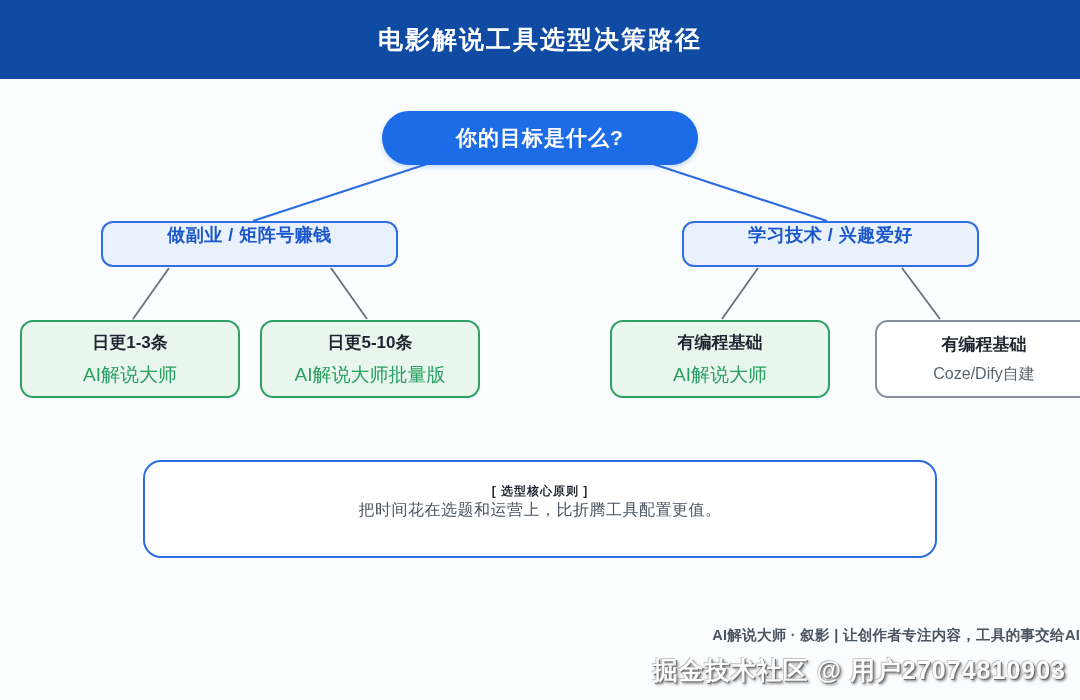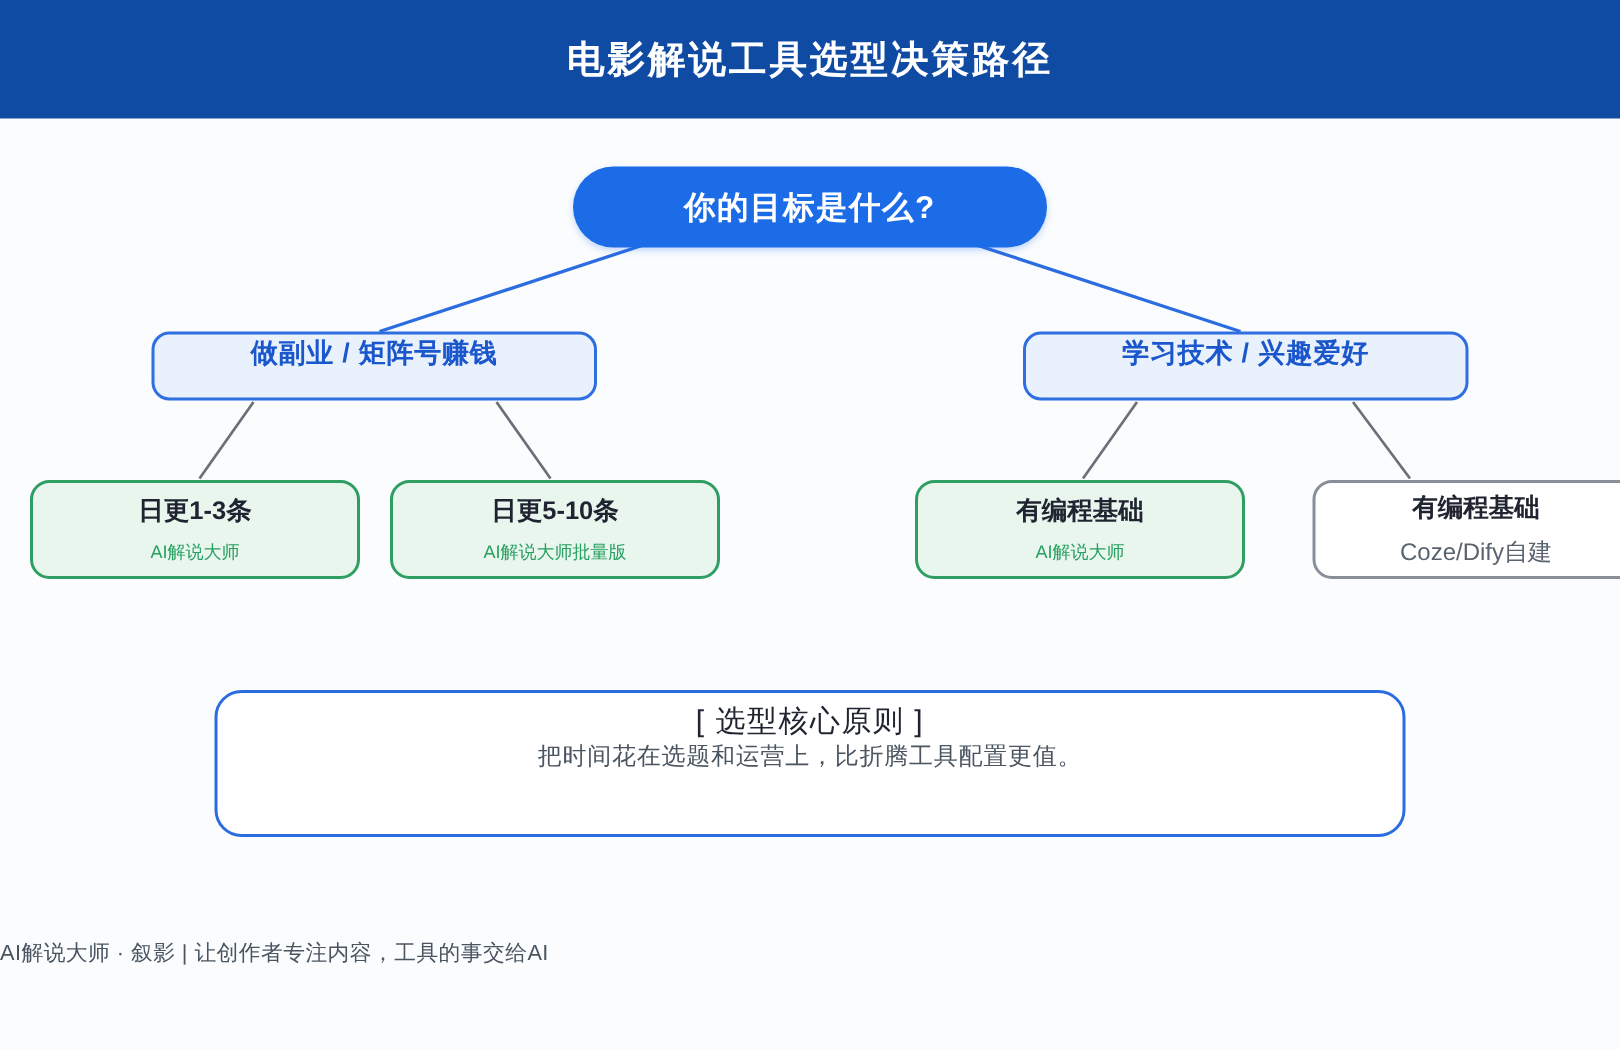--- a/index.html
+++ b/index.html
@@ -37,50 +37,50 @@
     position:absolute;top:221px;height:46px;width:297px;
     background:#e9f1fd;border:2px solid #2f6fe0;border-radius:12px;
     box-sizing:border-box;
     display:flex;align-items:flex-start;justify-content:center;
   }
   .branch.left{left:101px;}
   .branch.right{left:682px;}
   .branch span{color:#1a56cc;font-size:18px;font-weight:bold;letter-spacing:0.5px;}
   
   .leaf{
-    position:absolute;top:320px;height:66px;width:220px;
+    position:absolute;top:320px;height:78px;width:220px;
     border-radius:13px;box-sizing:border-box;
     display:flex;flex-direction:column;align-items:center;justify-content:center;
     gap:8px;
   }
   .leaf.green{background:#e9f6ee;border:2px solid #2f9e63;}
   .leaf.gray{background:#ffffff;border:2px solid #898f99;margin-left:24px;}
   .leaf .leaf-title{color:#1f2430;font-size:17px;font-weight:bold;}
-  .leaf.green .leaf-sub{color:#28a061;font-size:12px;}
+  .leaf.green .leaf-sub{color:#28a061;font-size:19px;}
   .leaf.gray .leaf-sub{color:#5a646e;font-size:16px;}
   .leaf1{left:20px;}
   .leaf2{left:260px;}
   .leaf3{left:610px;}
   .leaf4{left:851px;width:218px;}
   
   .principle{
     position:absolute;left:143px;top:460px;width:794px;height:98px;
     background:#ffffff;border:2px solid #2b6de0;border-radius:18px;
     box-sizing:border-box;text-align:center;
   }
   .principle .p-title{
-    margin-top:5px;color:#1f2430;font-size:20px;font-weight:normal;letter-spacing:1px;
+    margin-top:21px;color:#1f2430;font-size:12px;font-weight:bold;letter-spacing:1px;
   }
   .principle .p-body{
     color:#4a5560;font-size:16px;letter-spacing:0.5px;
   }
   
   .footer-note{
     position:absolute;left:0;top:626px;width:1080px;
-    text-align:left;color:#4a5560;font-size:14.5px;letter-spacing:0.3px;
+    text-align:right;color:#4a5560;font-size:14.5px;letter-spacing:0.3px;font-weight:bold;
   }
   
   .watermark{
     position:absolute;right:14px;bottom:13px;
     font-size:25px;font-weight:bold;letter-spacing:1px;
     color:#fcfcfc;
     text-shadow:
       -1px -1px 0 rgba(130,130,130,0.45),
       1px 1px 0 #6e6e6e,
       2px 2px 3px rgba(0,0,0,0.55);
@@ -132,14 +132,15 @@
     <div class="leaf-sub">Coze/Dify自建</div>
   </div>
 
   <div class="principle">
     <div class="p-title">[ 选型核心原则 ]</div>
     <div class="p-body">把时间花在选题和运营上，比折腾工具配置更值。</div>
   </div>
 
   <div class="footer-note">AI解说大师 · 叙影 | 让创作者专注内容，工具的事交给AI</div>
 
+  <div class="watermark">掘金技术社区 @ 用户27074810903</div>
 
 </div>
 
 </body></html>

